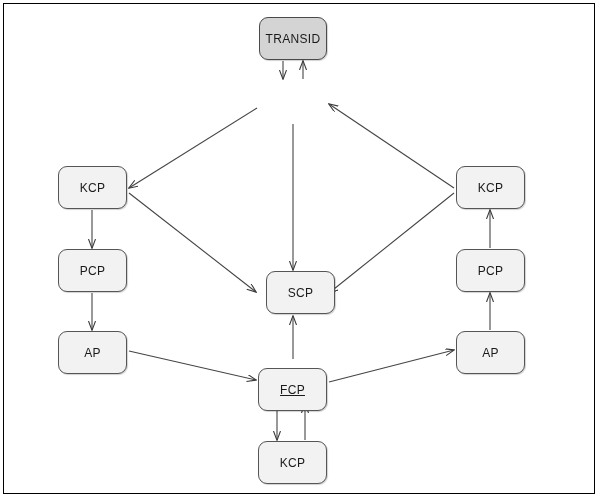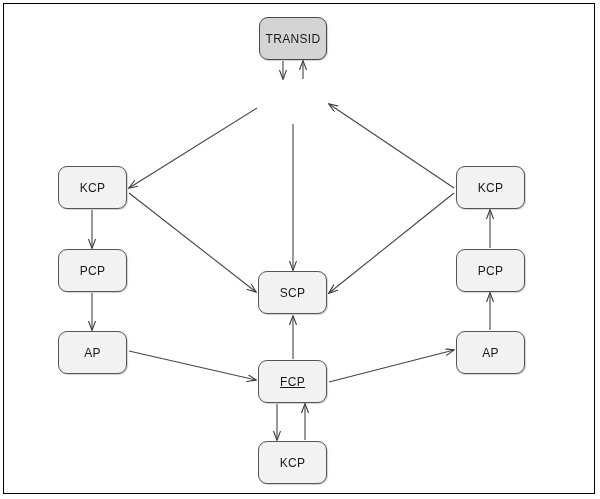--- a/index.html
+++ b/index.html
@@ -87,25 +87,25 @@
         <line x1="490" y1="330" x2="490" y2="293" stroke="#444444" stroke-width="1.1" marker-end="url(#arrowhead)"></line>
         <line x1="490" y1="248" x2="490" y2="210" stroke="#444444" stroke-width="1.1" marker-end="url(#arrowhead)"></line>
       </g>
   </svg>
 
   <div class="node accent" style="left: 259px; top: 17px; width: 68px; height: 43px; background: rgb(212, 212, 212); border-color: rgb(74, 74, 74);">
     <span class="node-label">TRANSID</span>
   </div>
 
 
-  <div class="node" style="left: 258px; top: 271px; width: 69px; height: 43px; background: rgb(242, 242, 242); border-color: rgb(85, 85, 85);">
+  <div class="node" style="left: 266px; top: 271px; width: 69px; height: 43px; background: rgb(242, 242, 242); border-color: rgb(85, 85, 85);">
     <span class="node-label">SCP</span>
   </div>
 
-  <div class="node" style="left: 258px; top: 360px; width: 69px; height: 43px; background: rgb(242, 242, 242); border-color: rgb(85, 85, 85); text-decoration: underline;">
+  <div class="node" style="left: 258px; top: 368px; width: 69px; height: 43px; background: rgb(242, 242, 242); border-color: rgb(85, 85, 85); text-decoration: underline;">
     <span class="node-label">FCP</span>
   </div>
 
   <div class="node" style="left: 258px; top: 441px; width: 69px; height: 43px; background: rgb(242, 242, 242); border-color: rgb(85, 85, 85);">
     <span class="node-label">KCP</span>
   </div>
 
   <div class="node" style="left: 58px; top: 166px; width: 69px; height: 43px; background: rgb(242, 242, 242); border-color: rgb(85, 85, 85);">
     <span class="node-label">KCP</span>
   </div>

